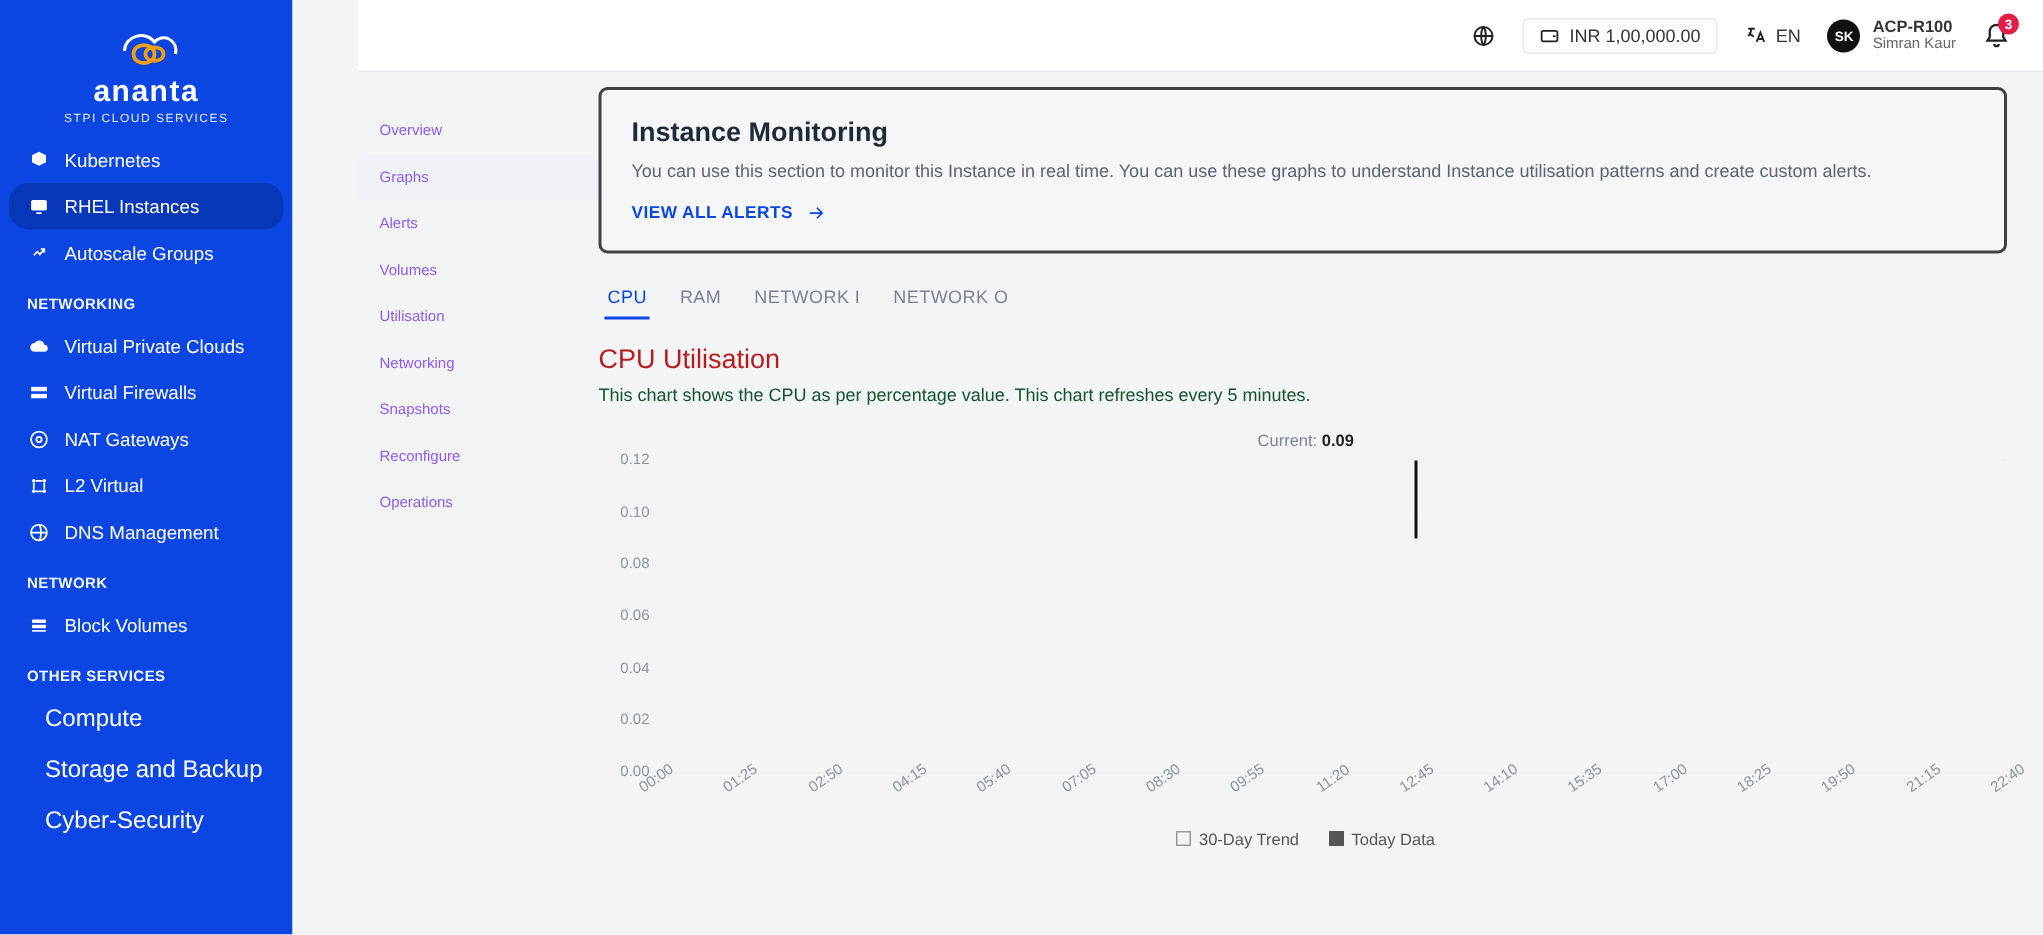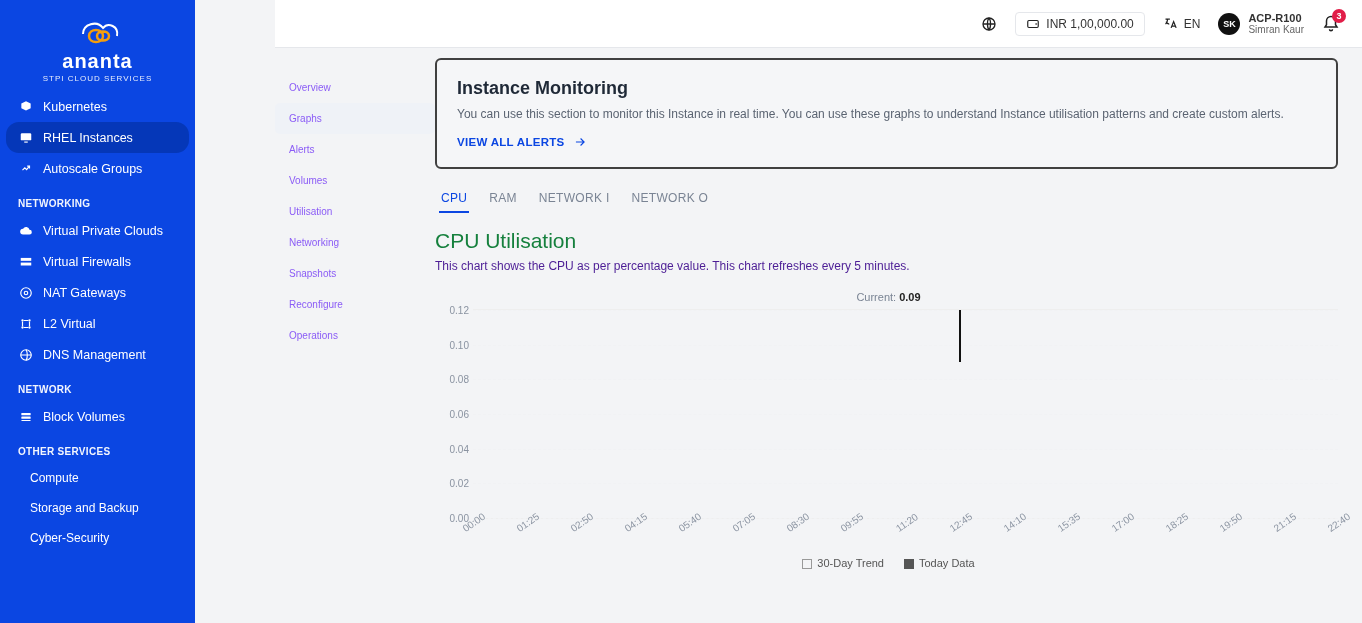--- a/index.html
+++ b/index.html
@@ -7,23 +7,23 @@
   
   .sidebar { width:195px; background:#0b46e2; color:#fff; height:100%; overflow:hidden; }
   .logo { text-align:center; padding:14px 0 8px; }
   .logo-mark { position:relative; height:34px; display:flex; justify-content:center; align-items:center;}
   .logo-name { font-size:20px; letter-spacing:1px; margin-top:2px; font-weight:600; }
   .logo-sub { font-size:8px; letter-spacing:1px; margin-top:1px; opacity:.9; }
   .side-item { display:flex; align-items:center; gap:10px; padding:8px 18px; font-size:12.5px; cursor:pointer; }
   .side-item.active { background:#0537b8; border-radius:13px; margin:0 6px; padding-left:12px;}
   .side-item .sicon { width:15px; height:15px; display:inline-flex; align-items:center; justify-content:center; fill:#fff; flex:0 0 15px;}
   .side-section { font-size:10px; font-weight:700; letter-spacing:.3px; padding:14px 18px 6px; opacity:.95;}
-  .side-sub { padding:8px 18px 8px 30px; font-size:12px; cursor:pointer;}
+  .side-sub { padding:8px 18px 8px 30px; font-size:16px; cursor:pointer;}
   
-  .main   { flex:1; display:flex; flex-direction:column; height:100%; background:#f3f4f6;margin-left:36px;}
+  .main   { flex:1; display:flex; flex-direction:column; height:100%; background:#f3f4f6;}
   
   .topbar { height:48px; background:#fff; display:flex; align-items:center; justify-content:flex-end; gap:18px; padding:0 22px; border-bottom:1px solid #e5e7eb; margin-left:44px;}
   .pill { display:flex; align-items:center; gap:6px; border:1px solid #e5e7eb; border-radius:4px; padding:4px 10px; font-size:12px; cursor:pointer;}
   .pill-plain { display:flex; align-items:center; gap:6px; font-size:12px; cursor:pointer;}
   .avatar { width:22px; height:22px; border-radius:50%; background:#111; color:#fff; font-size:9px; font-weight:700; display:flex; align-items:center; justify-content:center;}
   .whorow { display:flex; align-items:center; gap:8px; cursor:pointer;}
   .whorow .t1 { font-size:11px; font-weight:700;}
   .whorow .t2 { font-size:10px; color:#666; }
   .bell { position:relative; cursor:pointer;}
   .bell .badge { position:absolute; top:-6px; right:-6px; background:#e11d48; color:#fff; font-size:9px; font-weight:700; border-radius:50%; width:14px; height:14px; display:flex; align-items:center; justify-content:center;}
@@ -33,33 +33,33 @@
   .subnav-item { font-size:10px; color:#8b5cf6; padding:10px 14px; border-radius:5px; cursor:pointer;}
   .subnav-item.sel { background:#eff2f7;}
   .panel { flex:1; display:flex; flex-direction:column; gap:16px; min-width:0;}
   .infobox { background:#f5f6f8; border:2px solid #404040; border-radius:6px; padding:18px 20px;}
   .infobox h2 { font-size:18px; font-weight:600; color:#1f2937; margin-bottom:8px;}
   .infobox p { font-size:12px; color:#5b6472;}
   .linkrow { margin-top:14px; display:flex; align-items:center; gap:8px; font-size:11.5px; color:#0b46e2; font-weight:600; letter-spacing:.3px; cursor:pointer;}
   .tabs { display:flex; gap:18px; padding:0 4px;}
   .tab { font-size:12px; color:#7a8494; padding:6px 2px; cursor:pointer; letter-spacing:.3px;}
   .tab.sel { color:#0b46e2; border-bottom:2px solid #0b46e2;}
-  .chartcard h3 { font-size:21px; font-weight:500; color:#15803d; margin-bottom:6px;}
-  .chartcard p.sub { font-size:12px; color:#4c1d95;}
+  .chartcard h3 { font-size:18px; font-weight:500; color:#b91c1c; margin-bottom:6px;}
+  .chartcard p.sub { font-size:12px; color:#14532d;}
   .chartwrap { position:relative; margin-top:18px; margin-left:4px;}
   .current { font-size:11px; color:#7a8494; text-align:center; margin-bottom:6px;}
   .current b { color:#222; font-weight:700;}
   .plot { position:relative; height:210px; margin-left:34px; border-top:1px solid #eee; border-bottom:1px solid #eee;}
   .ytick { position:absolute; left:-34px; width:30px; text-align:right; font-size:10px; color:#8a93a1; transform:translateY(-50%);}
   .hline { position:absolute; left:0; right:0; border-top:1px dashed #f1f2f4;}
   .xticks { position:relative; margin-left:34px; height:18px;}
   .xtick { position:absolute; font-size:10px; color:#8a93a1; transform:translateX(-50%) rotate(-35deg); transform-origin:left top; top:6px; white-space:nowrap;}
   .dataline { position:absolute; top:0; bottom:0; width:2px; background:#111;}
   .legend { display:flex; justify-content:center; gap:20px; font-size:11px; color:#555; margin-top:20px;}
-  .lg { display:flex; align-items:flex-end; gap:5px;}
+  .lg { display:flex; align-items:flex-start; gap:5px;}
   .sw { width:10px; height:10px; border:1px solid #999; display:inline-block;}
   .sw.filled { background:#555; border-color:#555;}
   .tb-icon { width:16px; height:16px; display:inline-flex;}
   svg { display:block; }
 </style>
 </head>
 <body>
 
 <aside class="sidebar">
   <div class="logo">

